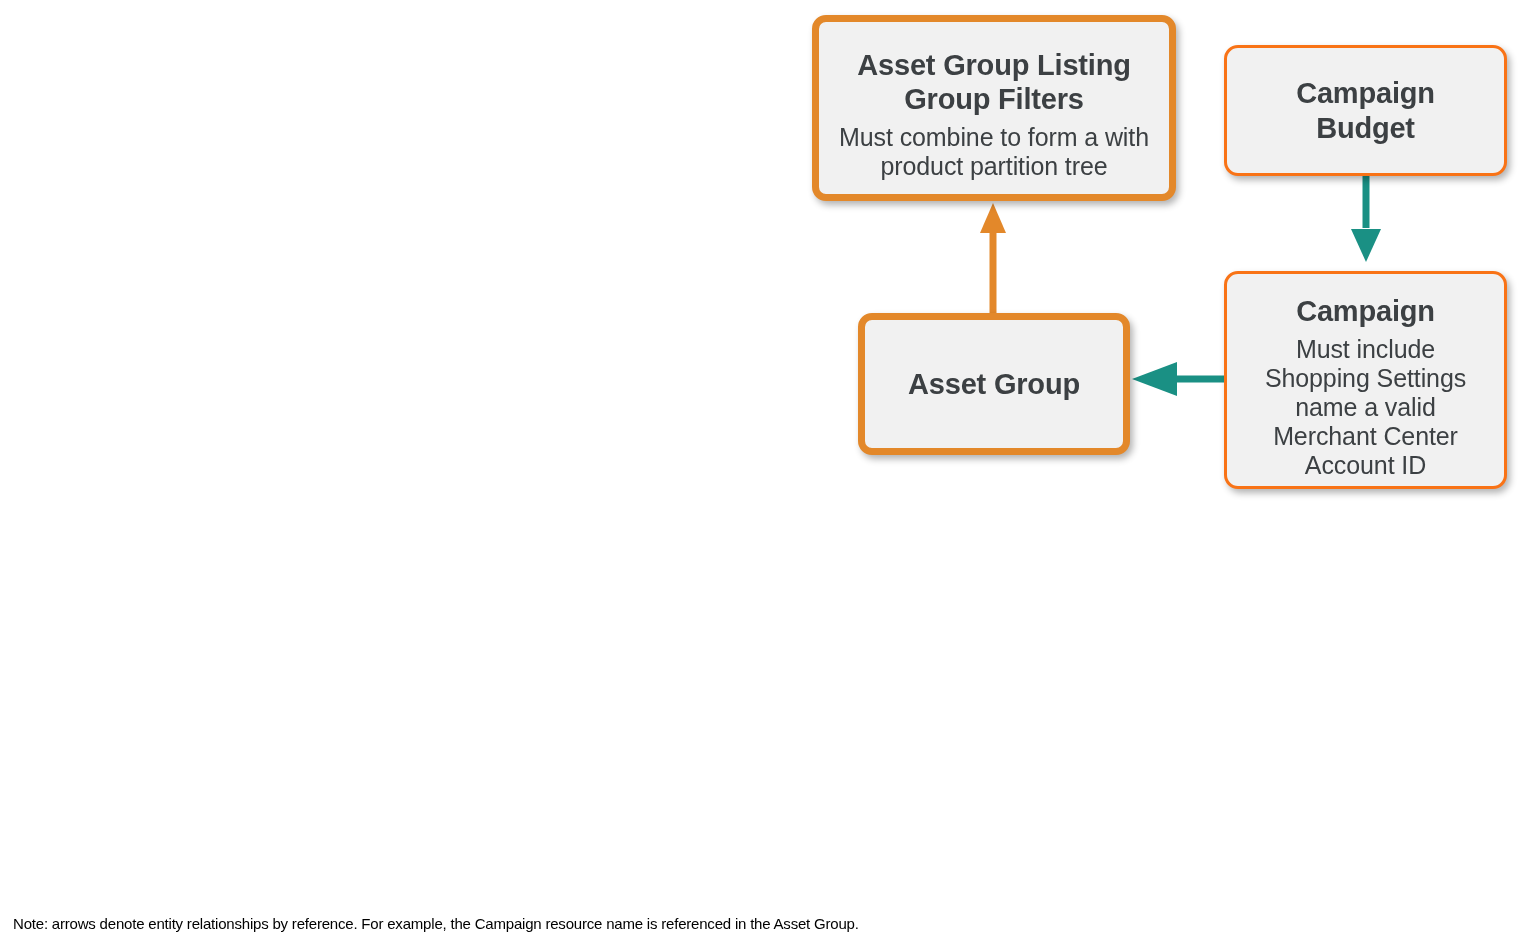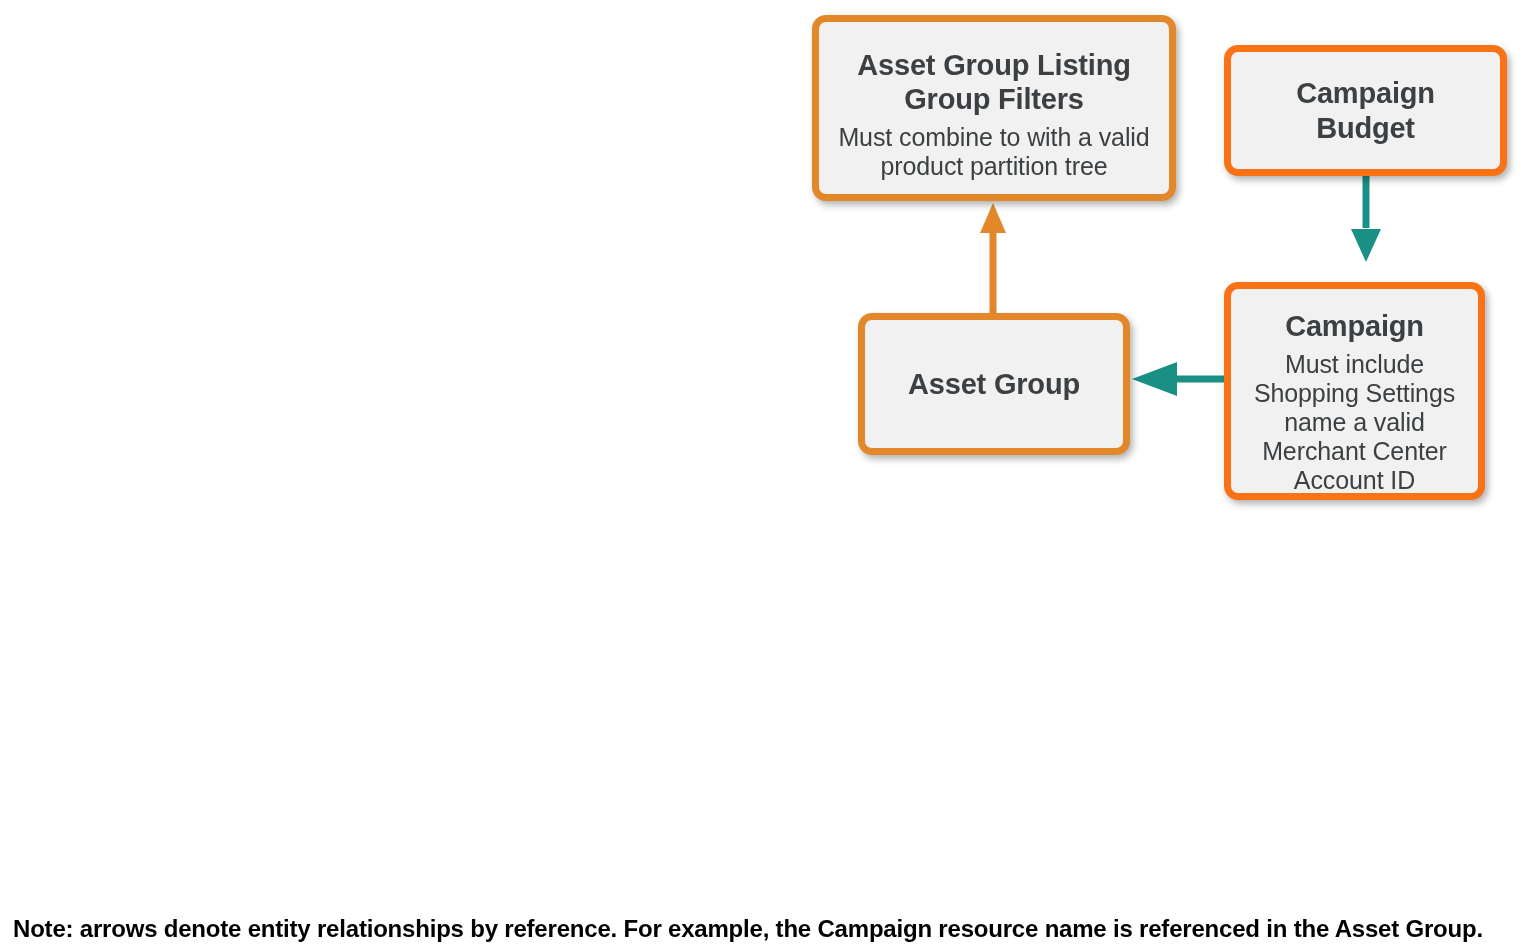--- a/index.html
+++ b/index.html
@@ -39,21 +39,21 @@
     border-radius: 14px;
     display: flex;
     flex-direction: column;
     align-items: center;
     justify-content: center;
     text-align: center;
     box-shadow: 3px 4px 7px rgba(0,0,0,0.30);
   }
 
   .node.orange { border: 7px solid #e3882a; }
-  .node.teal   { border: 7px solid #f97316; }
+  .node.teal   { border: 3px solid #f97316; }
 
   .node-title {
     font-size: 29px;
     font-weight: bold;
     color: #3c4043;
     line-height: 1.18;
     letter-spacing: -0.2px;
   }
 
   .node-sub {
@@ -75,33 +75,33 @@
   }
   #node-campaign-budget {
     left: 1224px; top: 45px;
     width: 283px; height: 131px;
   }
   #node-asset-group {
     left: 858px; top: 313px;
     width: 272px; height: 142px;
   }
   #node-campaign {
-    left: 1224px; top: 282px;
-    width: 261px; height: 218px;
+    left: 1224px; top: 271px;
+    width: 283px; height: 218px;
     padding-top: 20px;
     justify-content: flex-start;
   }
 
   
   #footer-note {
     position: absolute;
     left: 13px;
     top: 915px;
-    font-size: 24px;
-    font-weight: bold;
+    font-size: 15px;
+    font-weight: normal;
     color: #000000;
     letter-spacing: -0.2px;
     white-space: nowrap;
   }
 </style>
 </head>
 <body>
 
 <div id="diagram-canvas">
 
@@ -118,21 +118,21 @@
     </g>
 
     <g>
       <line x1="1224" y1="379" x2="1175" y2="379" stroke="#1a9084" stroke-width="7"></line>
       <polygon points="1132,379 1177,362 1177,396" fill="#1a9084"></polygon>
     </g>
   </svg>
 
   <div class="node orange" id="node-aglgf">
     <div class="node-title" style="max-width: 300px;">Asset Group Listing Group Filters</div>
-    <div class="node-sub" style="max-width: 316px;">Must combine to with a valid product partition tree</div>
+    <div class="node-sub" style="max-width: 316px;">Must combine to form a with product partition tree</div>
   </div>
 
   <div class="node teal" id="node-campaign-budget">
     <div class="node-title" style="max-width: 180px;">Campaign Budget</div>
   </div>
 
   <div class="node orange" id="node-asset-group">
     <div class="node-title">Asset Group</div>
   </div>
 

